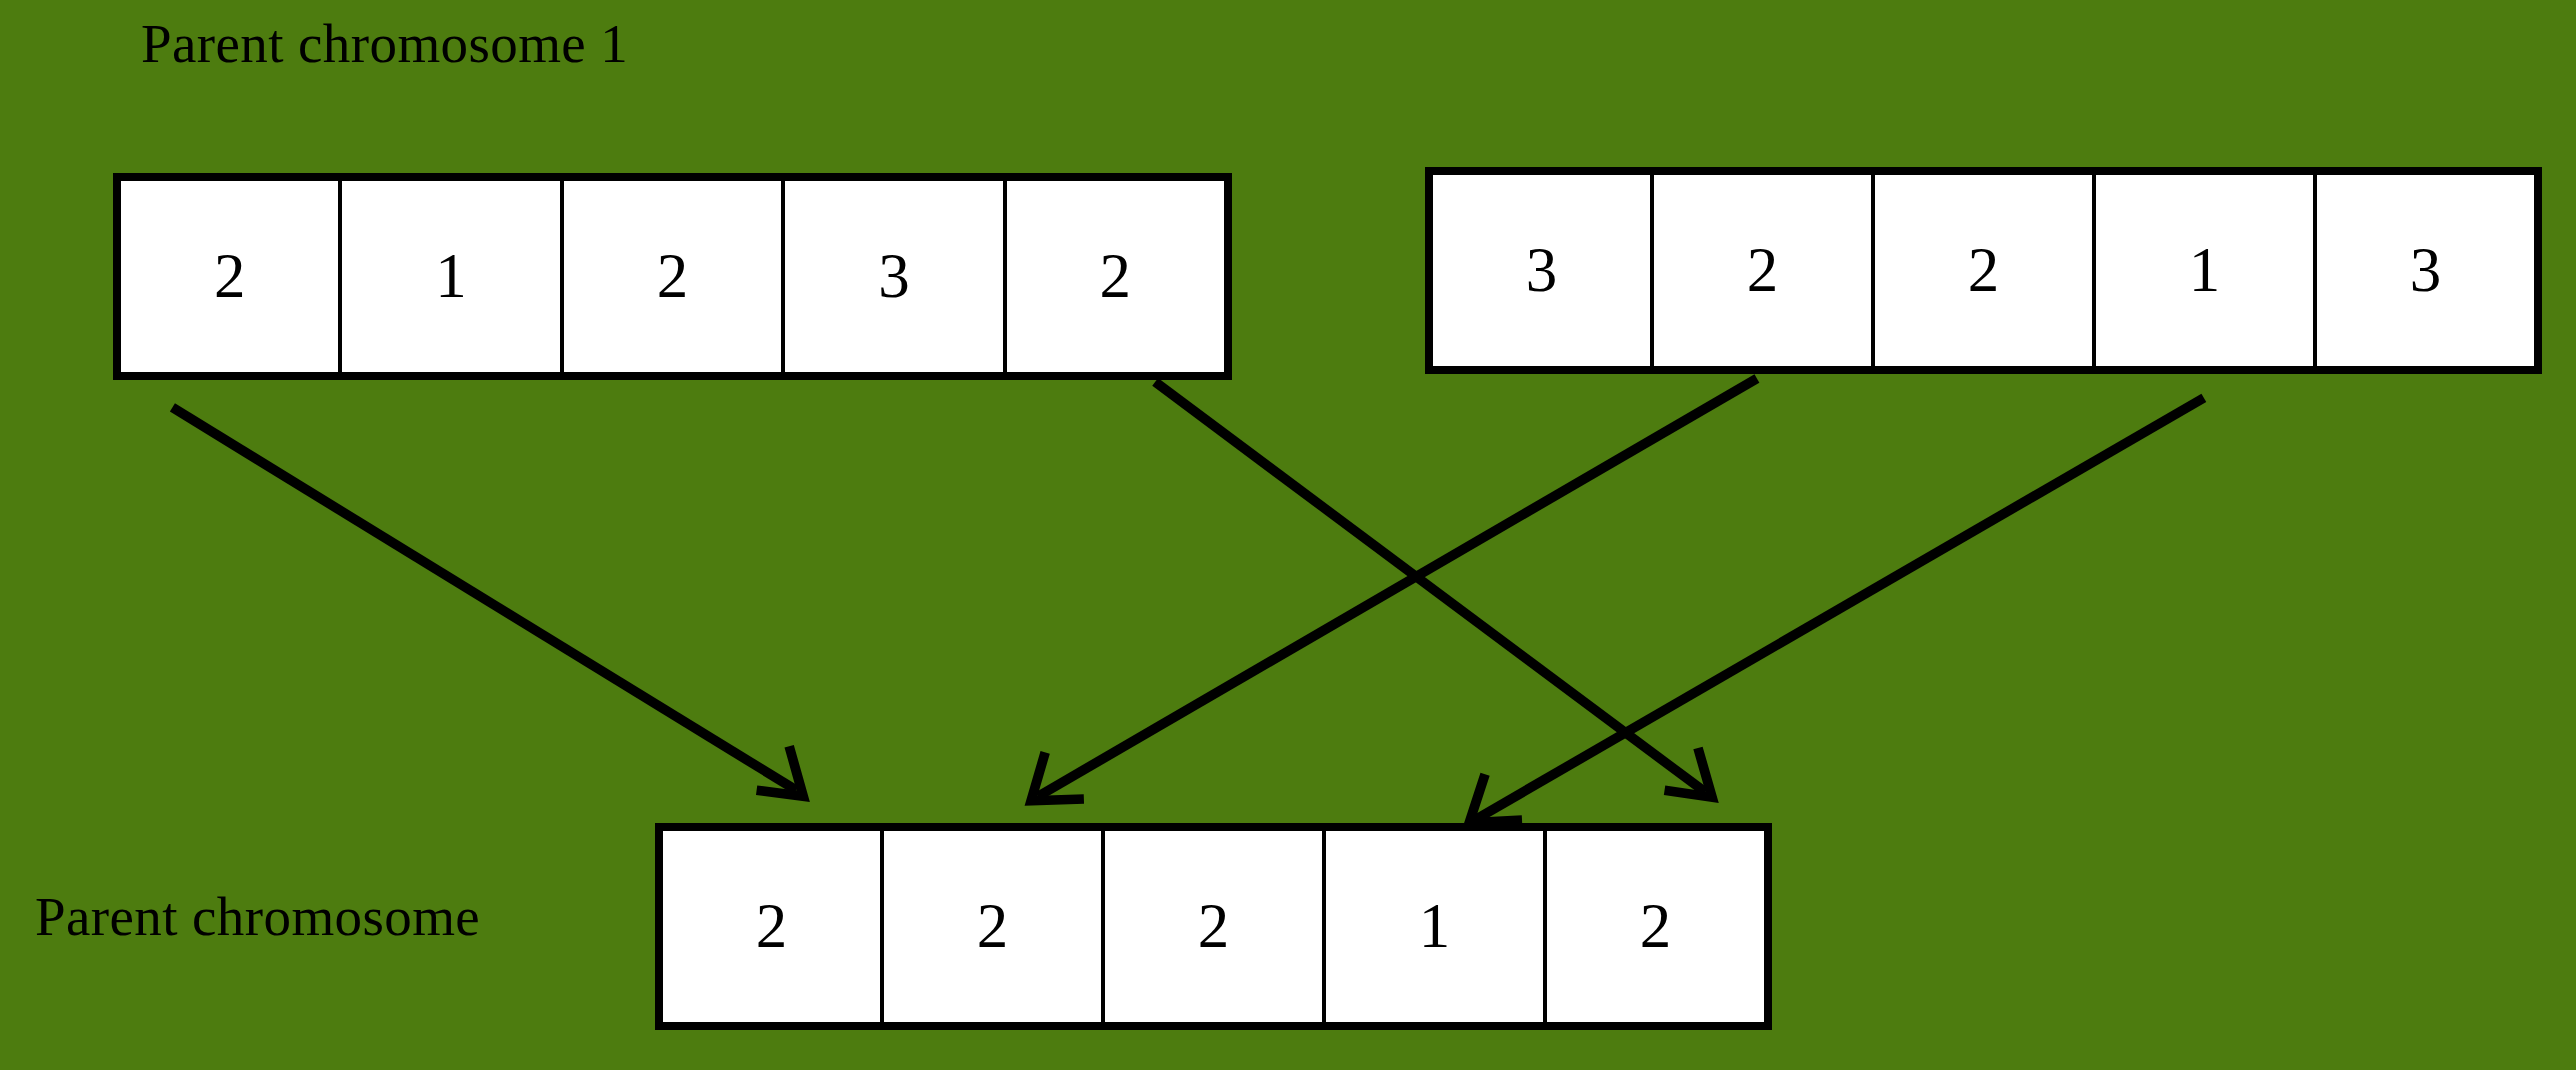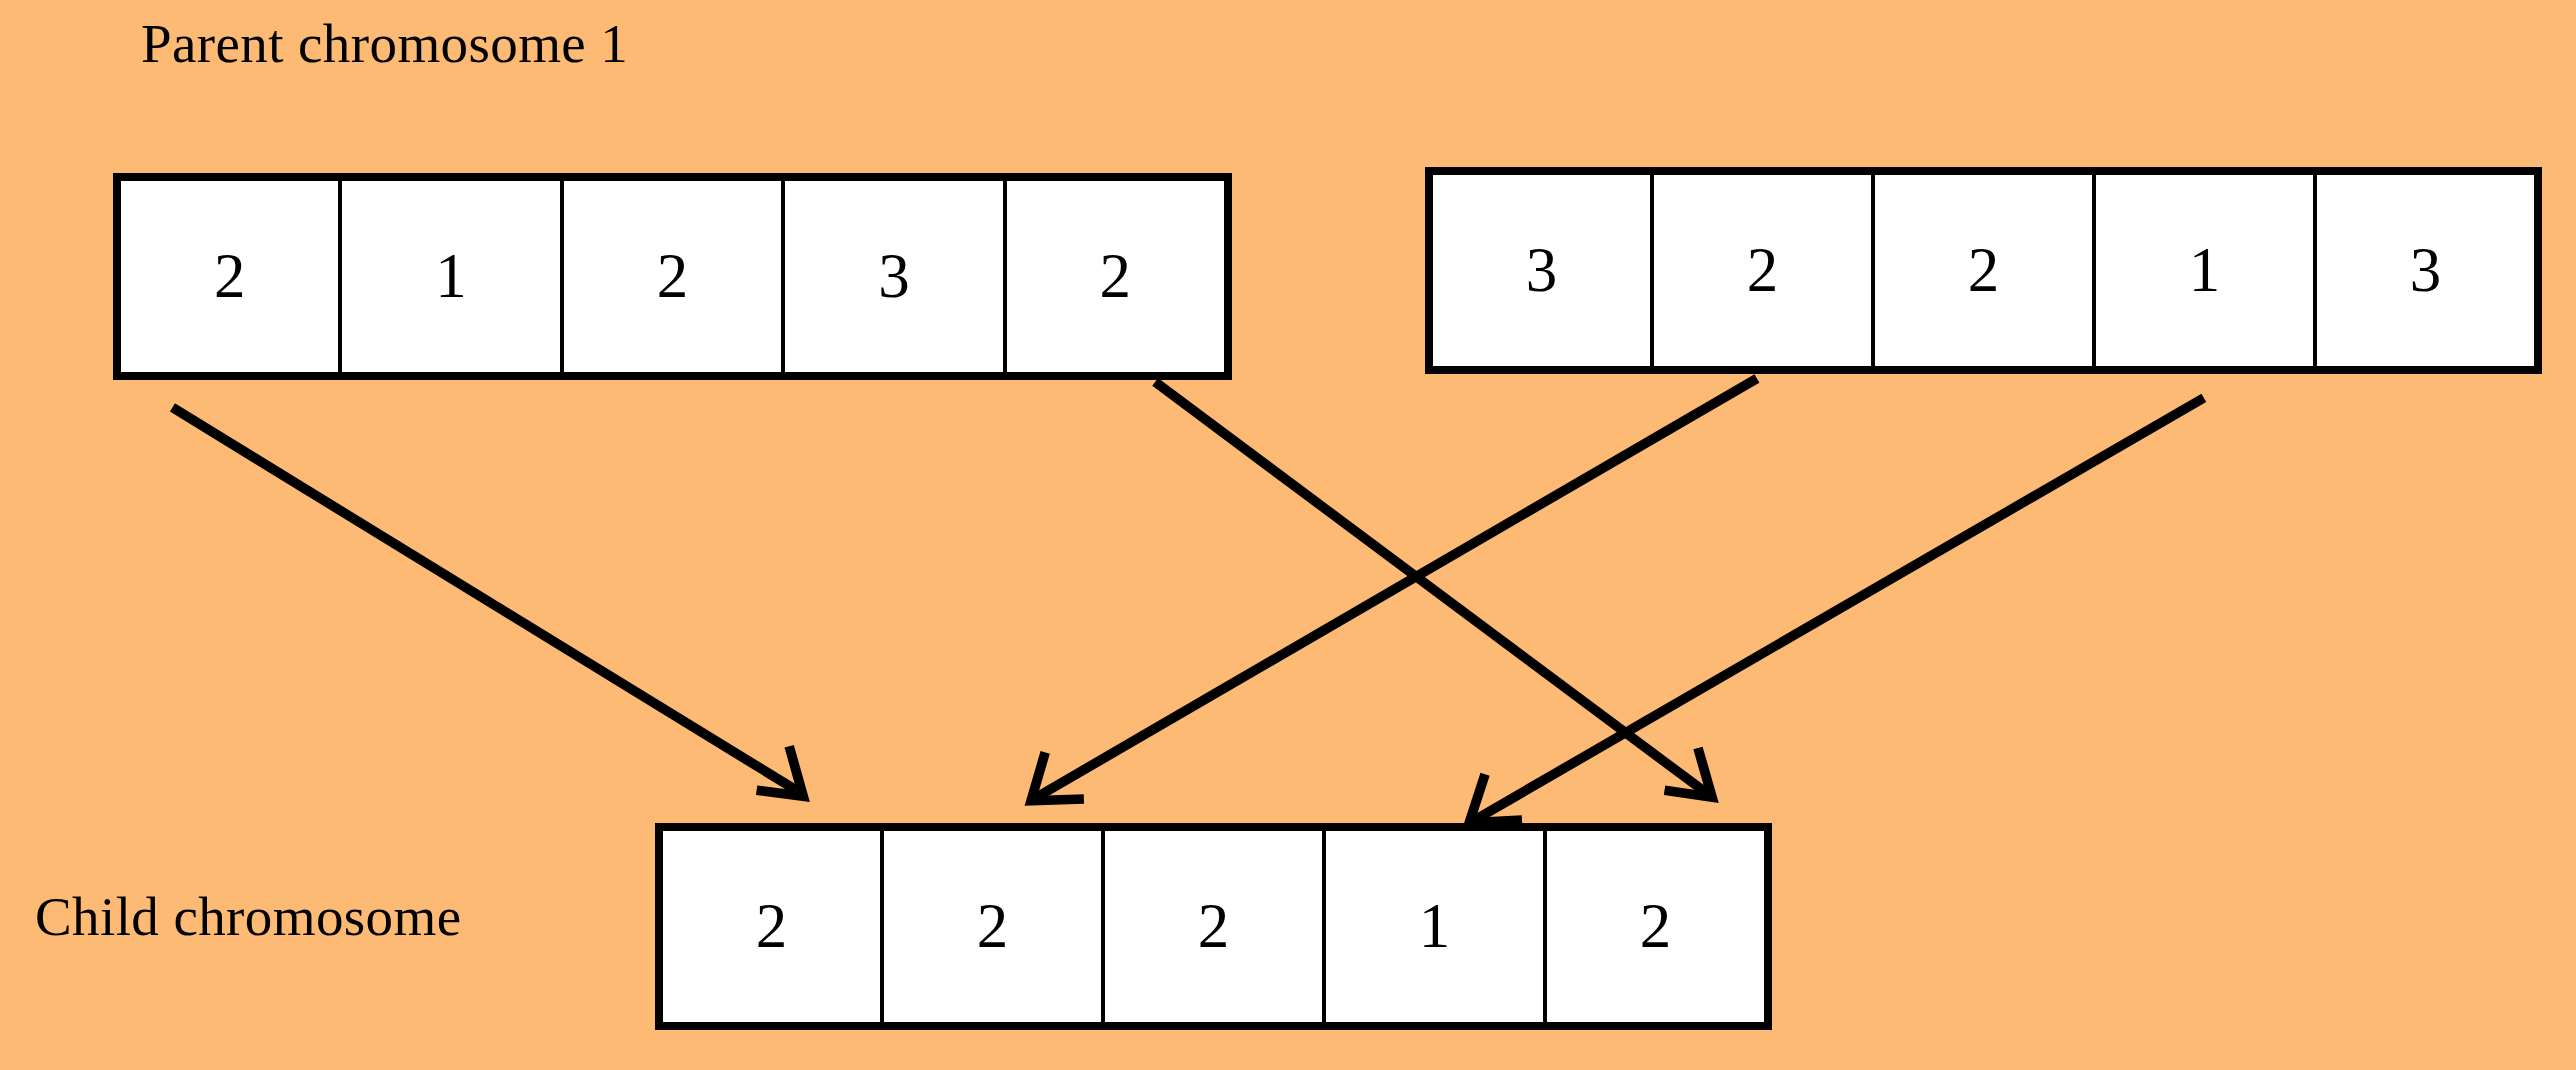--- a/index.html
+++ b/index.html
@@ -9,21 +9,21 @@
     background: #ffffff;
   }
   body {
     font-family: "Liberation Serif", "DejaVu Serif", serif;
     color: #000000;
   }
   #stage {
     position: relative;
     width: 2576px;
     height: 1071px;
-    background: #fdba74;
+    background: #4d7c0f;
     overflow: hidden;
     text-align: right;
   }
 
   
   .label {
     position: absolute;
     font-size: 55px;
     line-height: 1;
     white-space: nowrap;
@@ -78,21 +78,21 @@
   }
 </style>
 </head>
 <body>
 
 <div id="stage">
 
   <div class="label" id="label-parent1">Parent chromosome 1</div>
 
 
-  <div class="label" id="label-child">Child chromosome</div>
+  <div class="label" id="label-child">Parent chromosome</div>
 
   <div class="chromosome" id="chromosome-parent1">
     <div class="cell">2</div>
     <div class="cell">1</div>
     <div class="cell">2</div>
     <div class="cell">3</div>
     <div class="cell">2</div>
   </div>
 
   <div class="chromosome" id="chromosome-parent2">

